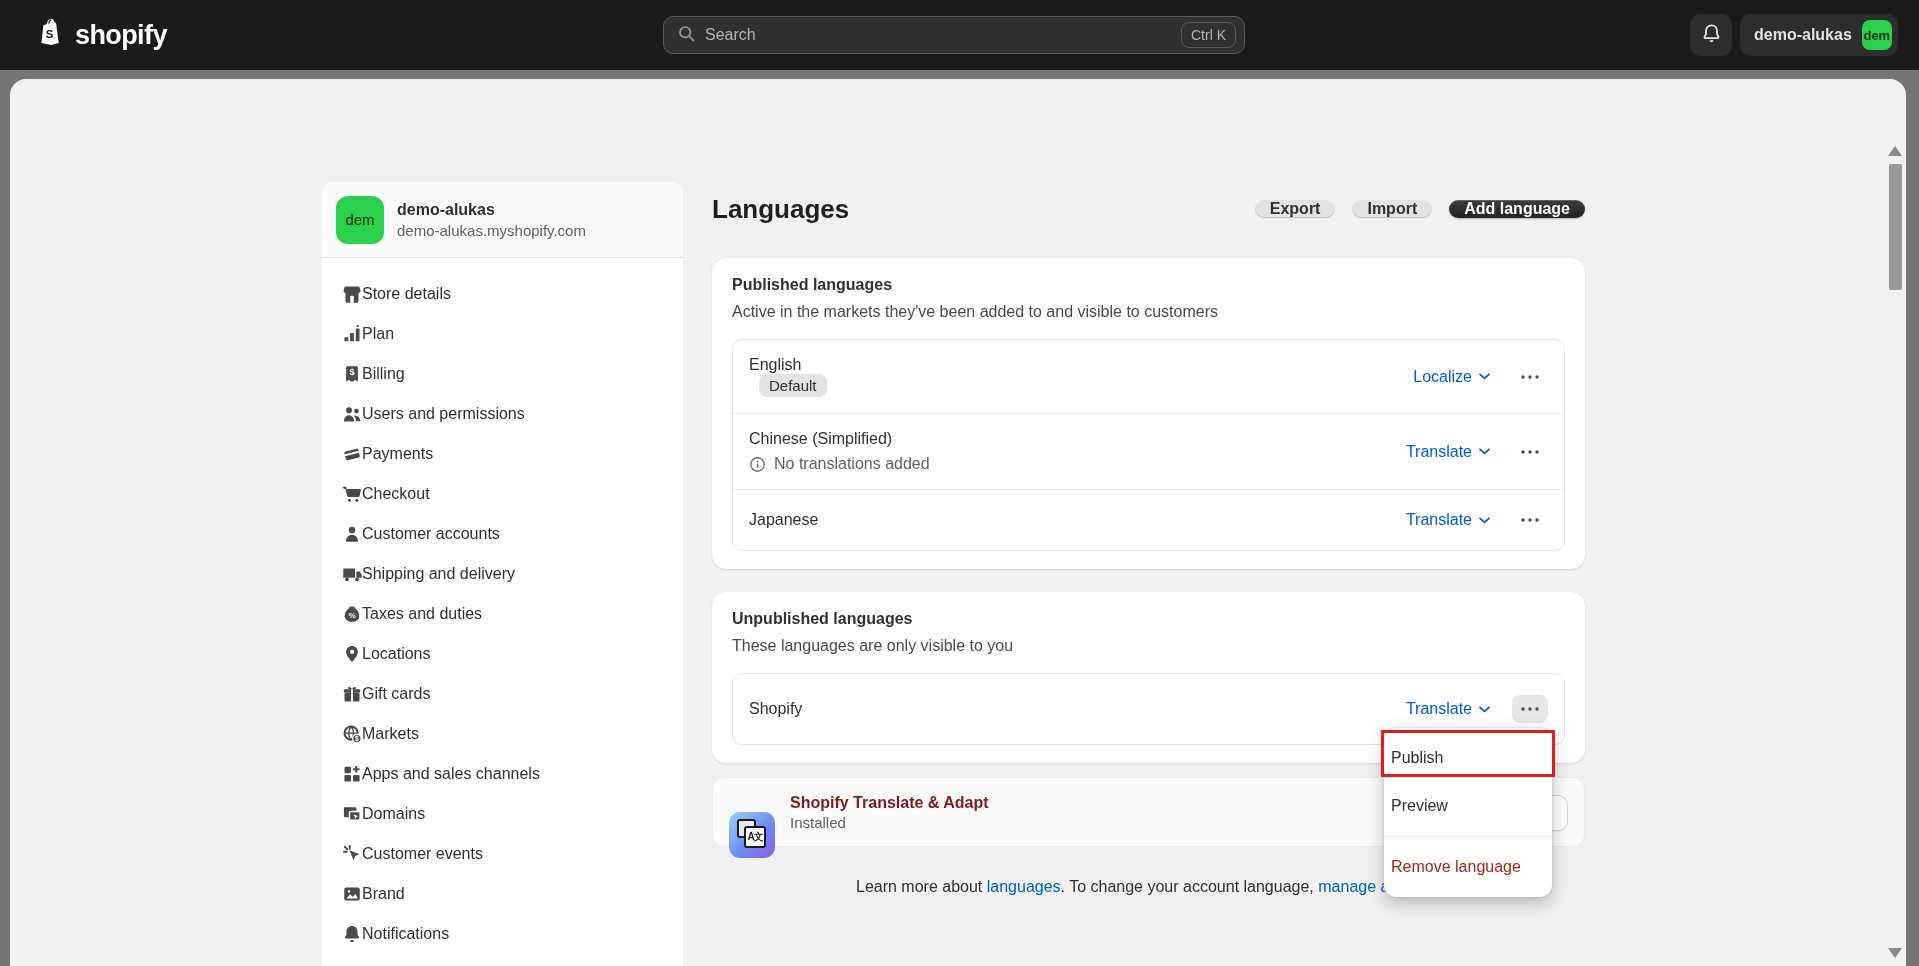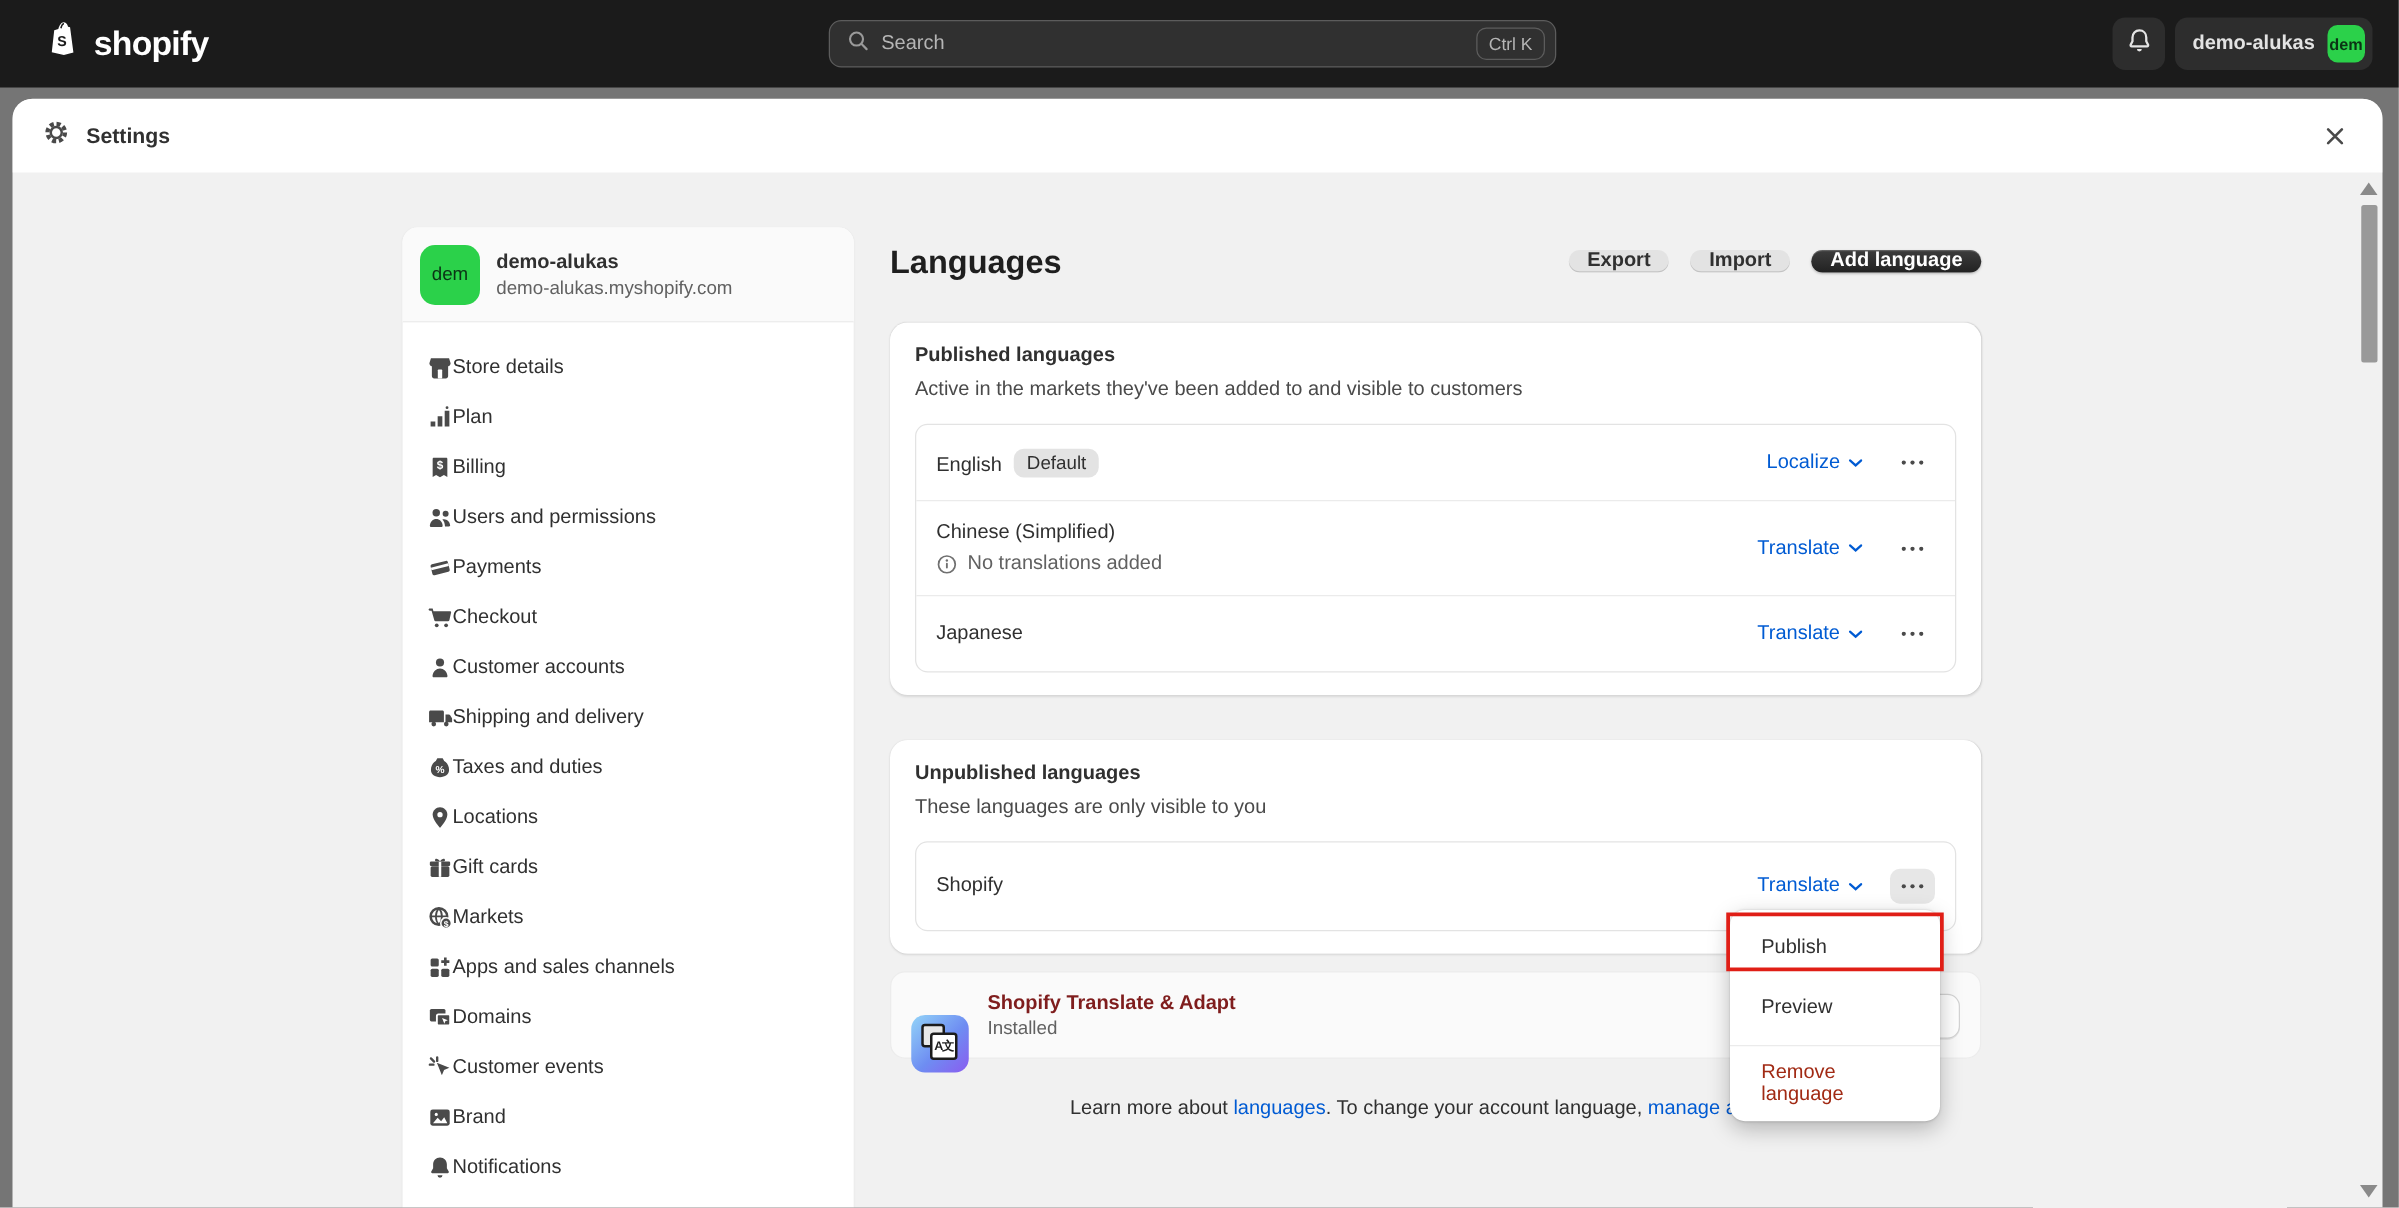--- a/index.html
+++ b/index.html
@@ -61,21 +61,21 @@
   .card { position:absolute; left:0; width:873px; background:#fff; border-radius:14px;
           box-shadow:0 1px 2px rgba(0,0,0,.10), 0 0 1px rgba(0,0,0,.10); padding:18px 20px; }
   .card1 { top:120px; }
   .card2 { top:454px; }
   .card-title { font-size:16px; font-weight:700; color:#303030; }
   .card-sub { font-size:16px; color:#4a4a4a; margin-top:9px; }
   .inner { margin-top:18px; border:1px solid #e3e3e3; border-radius:10px; }
   .row { display:flex; align-items:center; padding:16px; }
   .row.tall { padding:21px 16px; }
   .row + .row { border-top:1px solid #ebebeb; }
-  .name-line { display:flex; align-items:flex-end; }
+  .name-line { display:flex; align-items:flex-start;flex-direction:column; }
   .lang-name { font-size:16px; color:#303030; }
   .badge { background:#e3e3e3; border-radius:8px; padding:3px 10px; font-size:15px; color:#303030; margin-left:10px; }
   .note { display:flex; align-items:center; gap:8px; margin-top:7px; color:#616161; font-size:16px; }
   .row-actions { margin-left:auto; display:flex; align-items:center; gap:22px; }
   .linkbtn { color:#005bd3; font-size:16px; display:flex; gap:7px; align-items:center; cursor:pointer; }
   .dots { width:36px; height:28px; display:flex; align-items:center; justify-content:center;
           border-radius:8px; cursor:pointer; }
   .dots.active { background:#e7e7e7; }
 
   
@@ -95,21 +95,21 @@
               border:1px solid #d4d4d4; border-radius:10px; box-shadow:0 1px 0 rgba(0,0,0,.07);
               font-size:16px; font-weight:600; color:#303030; display:flex; align-items:center;
               justify-content:center; z-index:3; cursor:pointer; }
 
   .footer { position:absolute; left:0; top:740px; width:873px; text-align:center; font-size:16px; color:#303030; }
   .footer a { color:#005bd3; cursor:pointer; }
 
   
   .menu { position:absolute; left:1374px; top:590px; width:168px; background:#fff; border-radius:12px;
           box-shadow:0 6px 18px rgba(0,0,0,.25), 0 0 2px rgba(0,0,0,.18); padding:6px 0; z-index:5; }
-  .menu-item { height:48px; display:flex; align-items:center; padding:0 25px; font-size:16px;
+  .menu-item { height:48px; display:flex; align-items:center; padding:0 7px; font-size:16px;
                color:#303030; cursor:pointer; }
   .menu-item.critical { color:#a12a14; }
   .menu-div { height:1px; background:#ebebeb; margin:6px 0; }
   .annotation { position:absolute; left:1371px; top:592px; width:174px; height:47px;
                 border:3px solid #e01e16; z-index:6; pointer-events:none; }
 
   
   .scroll-up { position:absolute; right:4px; top:8px; width:0; height:0; cursor:pointer;
                border-left:7px solid transparent; border-right:7px solid transparent;
                border-bottom:10px solid #8a8a8a; }
@@ -154,34 +154,20 @@
     </span>
   </div>
 
   <div class="userchip">
     <span class="username">demo-alukas</span>
     <span class="userbadge">dem</span>
   </div>
 </header>
 
 <div class="modal">
-  <div class="modal-header">
-    <span>
-      <svg width="22" height="22" viewBox="0 0 22 22">
-        <circle cx="11" cy="11" r="7" fill="none" stroke="#4a4a4a" stroke-width="3.4" stroke-dasharray="3.3 2.2"></circle>
-        <circle cx="11" cy="11" r="4.4" fill="none" stroke="#4a4a4a" stroke-width="2"></circle>
-      </svg>
-    </span>
-    <span class="modal-title">Settings</span>
-    <span class="closebtn">
-      <svg width="16" height="16" viewBox="0 0 16 16">
-        <path d="M2.5 2.5L13.5 13.5M13.5 2.5L2.5 13.5" stroke="#4a4a4a" stroke-width="2.1" stroke-linecap="round"></path>
-      </svg>
-    </span>
-  </div>
 
   <div class="modal-body">
 
     <aside class="sidebar">
       <div class="account">
         <div class="avatar">dem</div>
         <div>
           <div class="store-name">demo-alukas</div>
           <div class="store-domain">demo-alukas.myshopify.com</div>
         </div>

